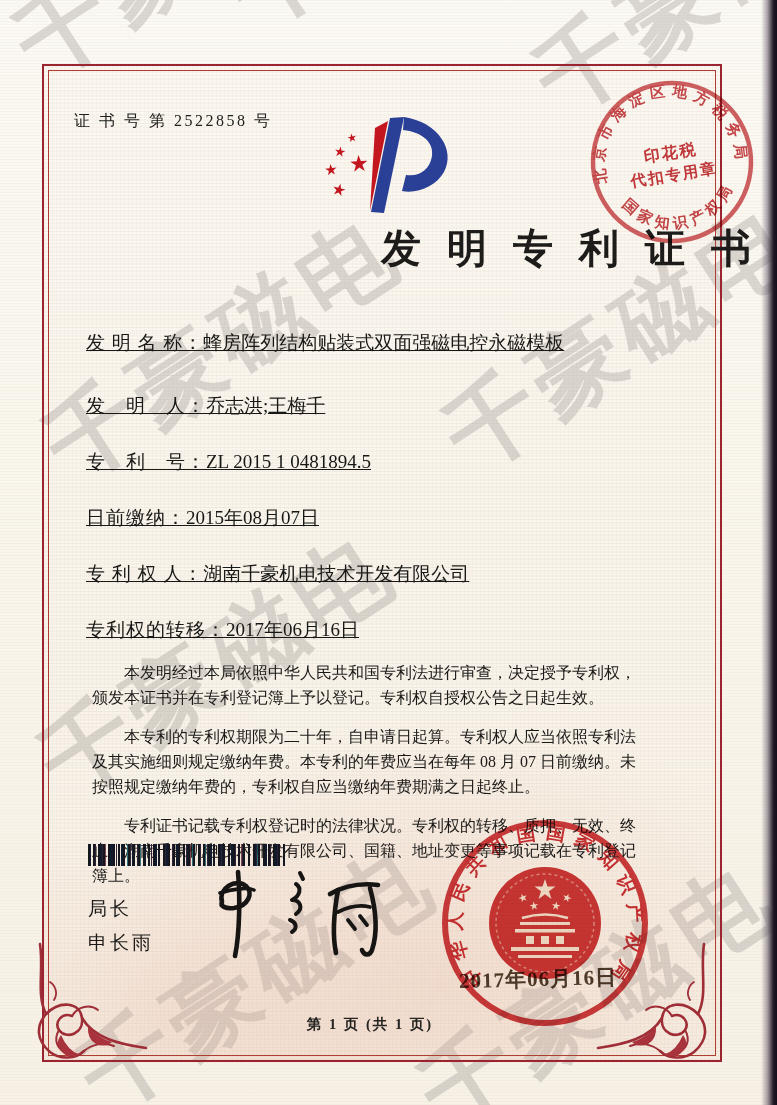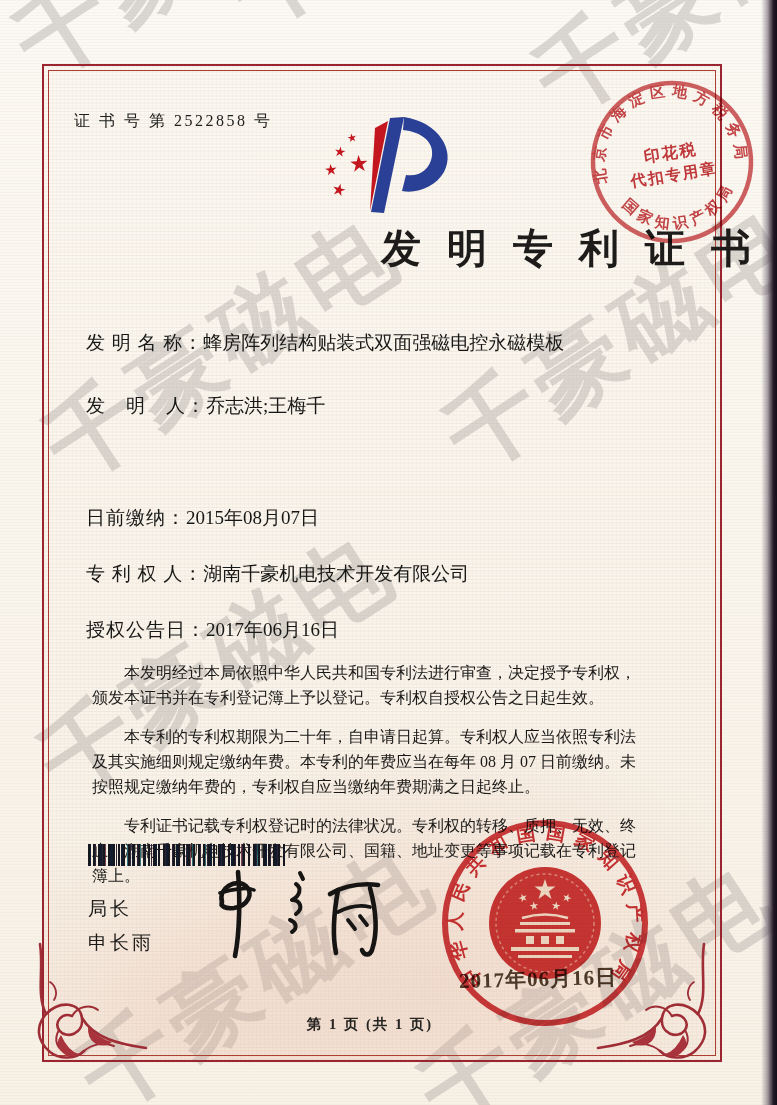--- a/index.html
+++ b/index.html
@@ -28,21 +28,21 @@
   .frame::before{content:"";position:absolute;inset:4px;border:1.5px solid #ae3d33;}
   .corner{position:absolute;z-index:3;}
   
   .cert-no{position:absolute;left:74px;top:111px;z-index:3;font-size:16px;
         letter-spacing:2.5px;color:#20201e;}
   .logo{position:absolute;left:318px;top:112px;z-index:3;}
   .title{position:absolute;left:0;top:221px;width:777px;z-index:3;text-align:right;
         font-size:40px;font-weight:700;color:#1d1c1a;letter-spacing:26px;padding-left:26px;
         box-sizing:border-box;}
   .field{position:absolute;left:86px;z-index:3;font-size:19px;color:#171715;
-        width:600px;white-space:nowrap;}
+        width:600px;white-space:nowrap;text-decoration:underline;}
   .field .lab{letter-spacing:1px;}
   .paras{position:absolute;left:78px;top:646px;width:572px;z-index:3;}
   .paras p{margin:14px;font-size:16px;line-height:25px;color:#1b1a18;
         text-indent:2em;text-align:justify;}
   .barcode{position:absolute;left:88px;top:844px;width:198px;height:22px;z-index:3;
         background:
           repeating-linear-gradient(90deg,#16161f 0 2px,rgba(0,0,0,0) 2px 5px),
           repeating-linear-gradient(90deg,#2e2436 0 1px,rgba(0,0,0,0) 1px 7px),
           repeating-linear-gradient(90deg,#101c2e 0 3px,rgba(0,0,0,0) 3px 11px),
           repeating-linear-gradient(90deg,rgba(16,90,100,.85) 0 1px,rgba(0,0,0,0) 1px 13px),
@@ -119,28 +119,31 @@
   </svg>
 
   <div class="title">发明专利证书</div>
 
   <div class="field" style="top:330px">
     <span class="lab">发 明 名 称：</span><span>蜂房阵列结构贴装式双面强磁电控永磁模板</span>
   </div>
   <div class="field" style="top:393px">
     <span class="lab">发　明　人：</span><span>乔志洪;王梅千</span>
   </div>
+  <div class="field" style="top:449px">
+    <span class="lab">专　利　号：</span><span>ZL 2015 1 0481894.5</span>
+  </div>
   <div class="field" style="top:505px">
     <span class="lab">日前缴纳：</span><span>2015年08月07日</span>
   </div>
   <div class="field" style="top:561px">
     <span class="lab">专 利 权 人：</span><span>湖南千豪机电技术开发有限公司</span>
   </div>
   <div class="field" style="top:617px">
-    <span class="lab">授权公告日：</span><span>2017年06月16日</span>
+    <span class="lab">专利权的转移：</span><span>2017年06月16日</span>
   </div>
 
   <div class="paras">
     <p>本发明经过本局依照中华人民共和国专利法进行审查，决定授予专利权，颁发本证书并在专利登记簿上予以登记。专利权自授权公告之日起生效。</p>
     <p>本专利的专利权期限为二十年，自申请日起算。专利权人应当依照专利法及其实施细则规定缴纳年费。本专利的年费应当在每年 08 月 07 日前缴纳。未按照规定缴纳年费的，专利权自应当缴纳年费期满之日起终止。</p>
     <p>专利证书记载专利权登记时的法律状况。专利权的转移、质押、无效、终止、湖南千豪机电技术开发有限公司、国籍、地址变更等事项记载在专利登记簿上。</p>
   </div>
 
   <div class="barcode"></div>
 

